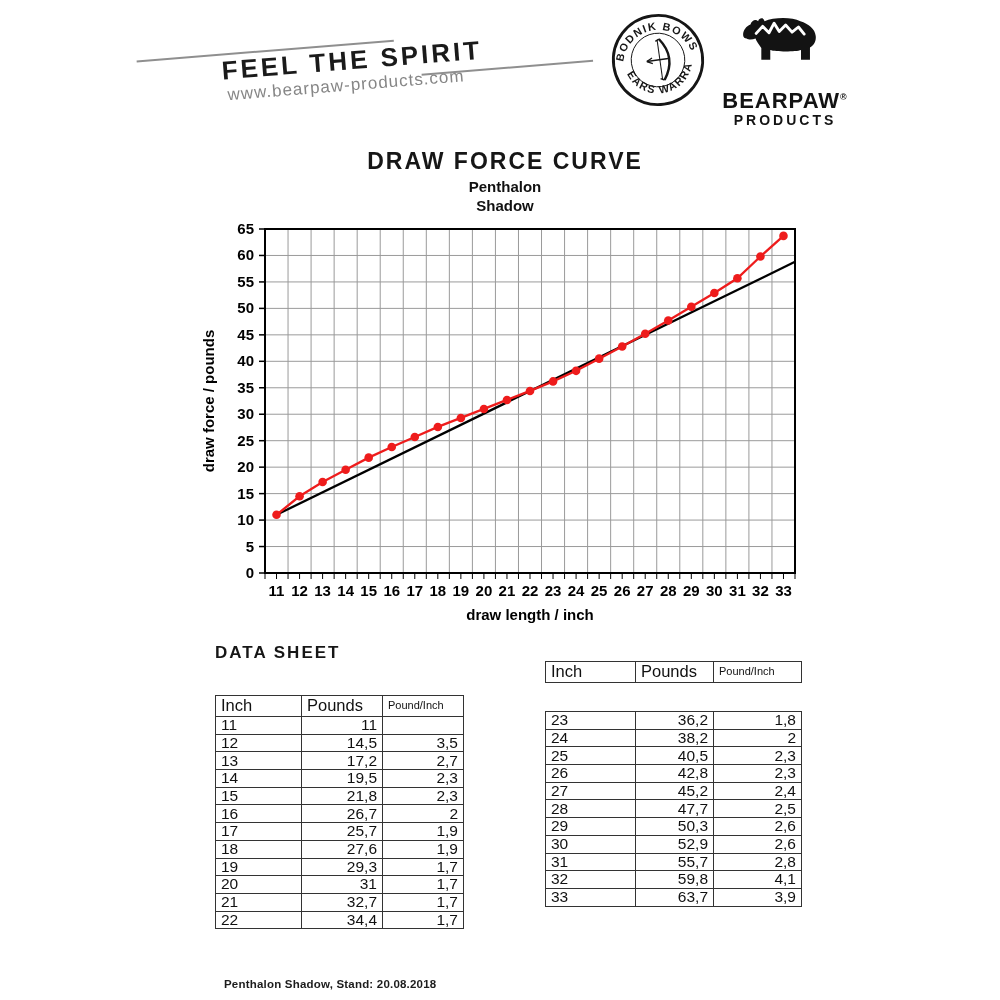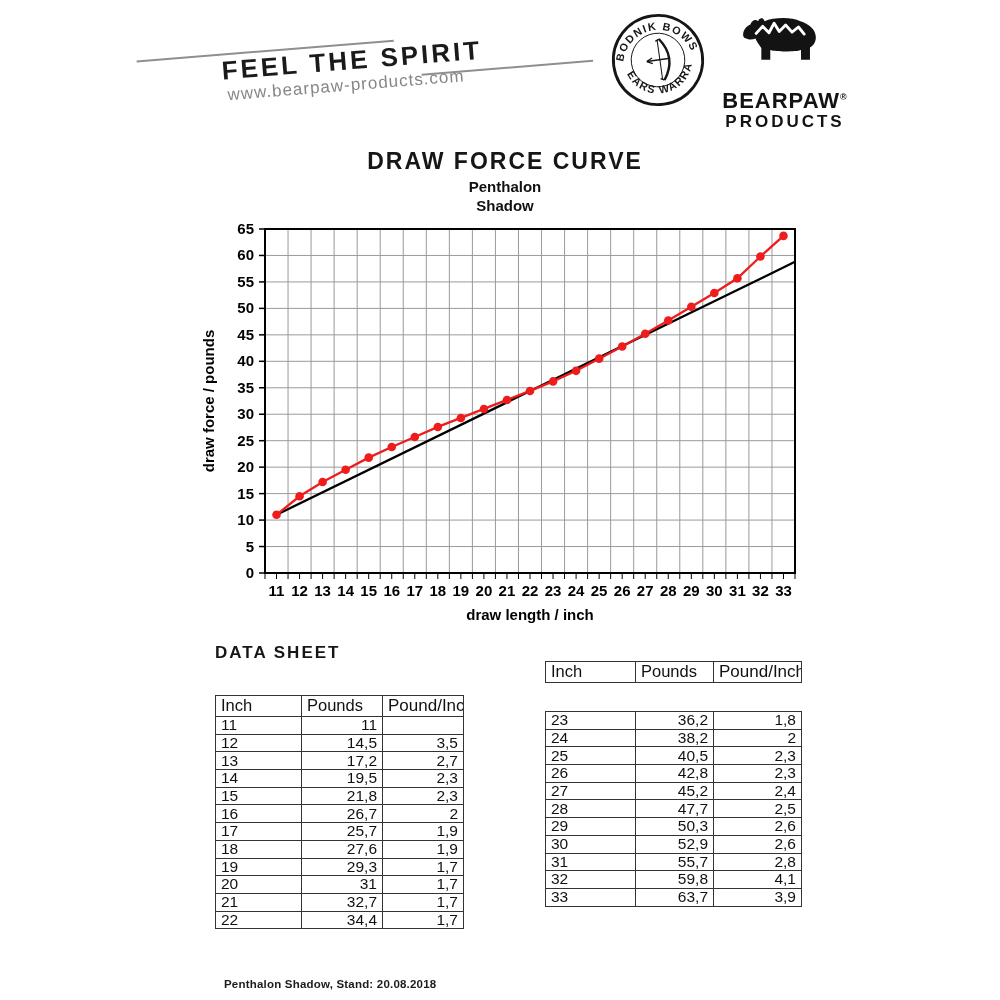--- a/index.html
+++ b/index.html
@@ -23,21 +23,21 @@
   .stamp { position:absolute; left:611px; top:13px; width:94px; height:94px;
            transform:rotate(-8deg); }
   .stamp-text { font-size:11.5px; font-weight:bold; letter-spacing:1.5px; fill:#161616;
                 font-family:"Liberation Sans", sans-serif; }
 
   .brand { position:absolute; left:710px; top:12px; width:150px; text-align:center; }
   .brand .bear { display:block; margin:0 auto; }
   .brand .name { font-size:22px; font-weight:800; letter-spacing:1px; color:#131313;
                  line-height:1; margin-top:16px; white-space:nowrap; }
   .brand .name sup { font-size:9px; vertical-align:super; }
-  .brand .sub { font-size:17px; font-weight:800; letter-spacing:3px; color:#131313;
+  .brand .sub { font-size:14px; font-weight:800; letter-spacing:3px; color:#131313;
                 line-height:1.2; }
 
   
   .chart-head { position:absolute; left:205px; top:148px; width:600px; text-align:center; }
   .chart-head .t1 { font-size:23px; font-weight:800; letter-spacing:2px; color:#161616; }
   .chart-head .t2 { font-size:15px; font-weight:bold; margin-top:3px; }
   .chart-head .t3 { font-size:15px; font-weight:bold; margin-top:2px; }
 
   
   #chart-svg { position:absolute; left:200px; top:217px; }
@@ -45,21 +45,21 @@
   #chart-svg .axis-title { font:bold 15px "Liberation Sans", sans-serif; fill:#000; }
 
   
   .sheet-heading { position:absolute; left:215px; top:643px; font-size:17px;
                    font-weight:800; letter-spacing:2px; color:#161616; }
   table { border-collapse:collapse; table-layout:fixed; background:#fff;padding-left:25px; }
   td, th { border:1px solid #333; padding:0 5px; font-weight:400;
            font-size:15.5px; height:17.7px; line-height:1.05; overflow:hidden;
            white-space:nowrap; }
   th { height:21px; text-align:left; font-size:16.5px; }
-  th.small { font-size:17px;margin-top:36px; }
+  th.small { font-size:11px;margin-top:36px; }
   td.c0 { text-align:left; }
   td.c1, td.c2 { text-align:right; }
 
   #left-table  { position:absolute; left:215px; top:695px; width:248px; }
   #left-table  col.w0 { width:86px; } #left-table col.w1 { width:81px; } #left-table col.w2 { width:81px; }
   #right-head  { position:absolute; left:545px; top:661px; width:256px; }
   #right-head  col.w0 { width:90px; } #right-head col.w1 { width:78px; } #right-head col.w2 { width:88px; }
   #right-table { position:absolute; left:545px; top:711px; width:256px; }
   #right-table col.w0 { width:90px; } #right-table col.w1 { width:78px; } #right-table col.w2 { width:88px; }
 

